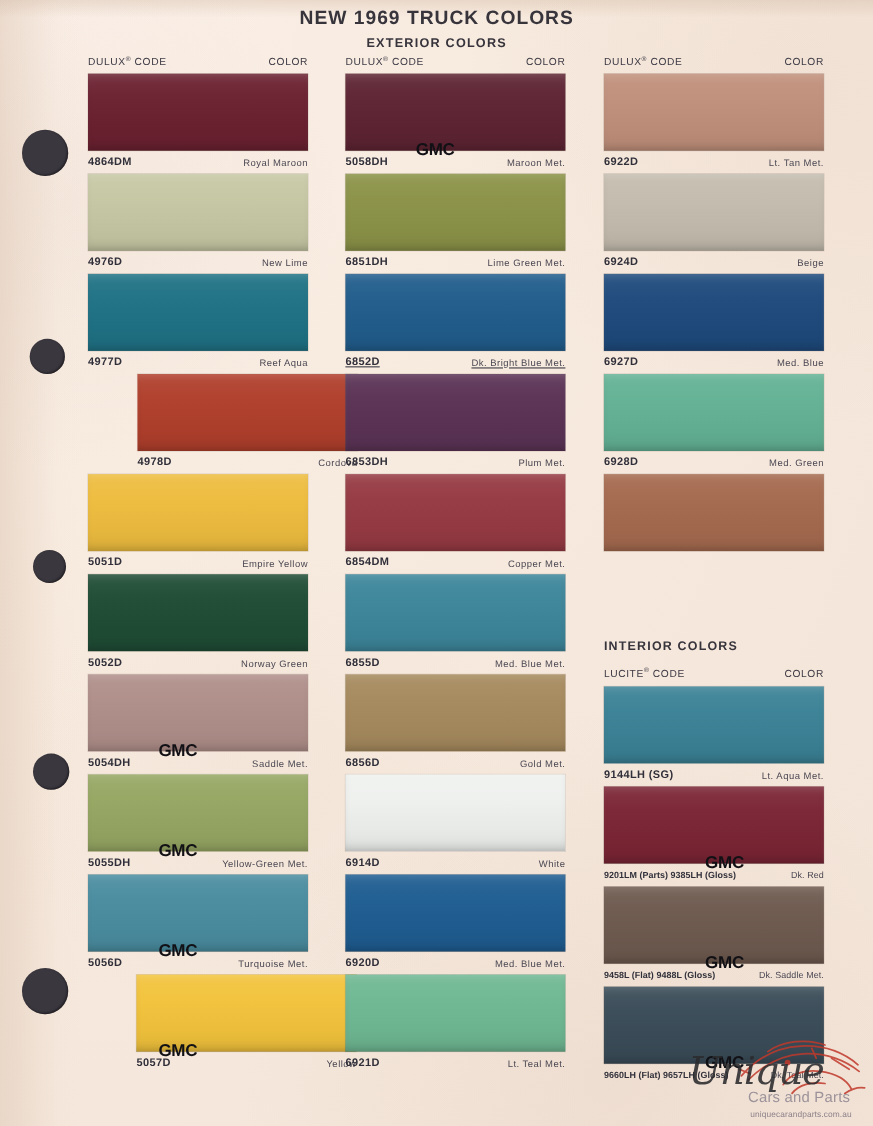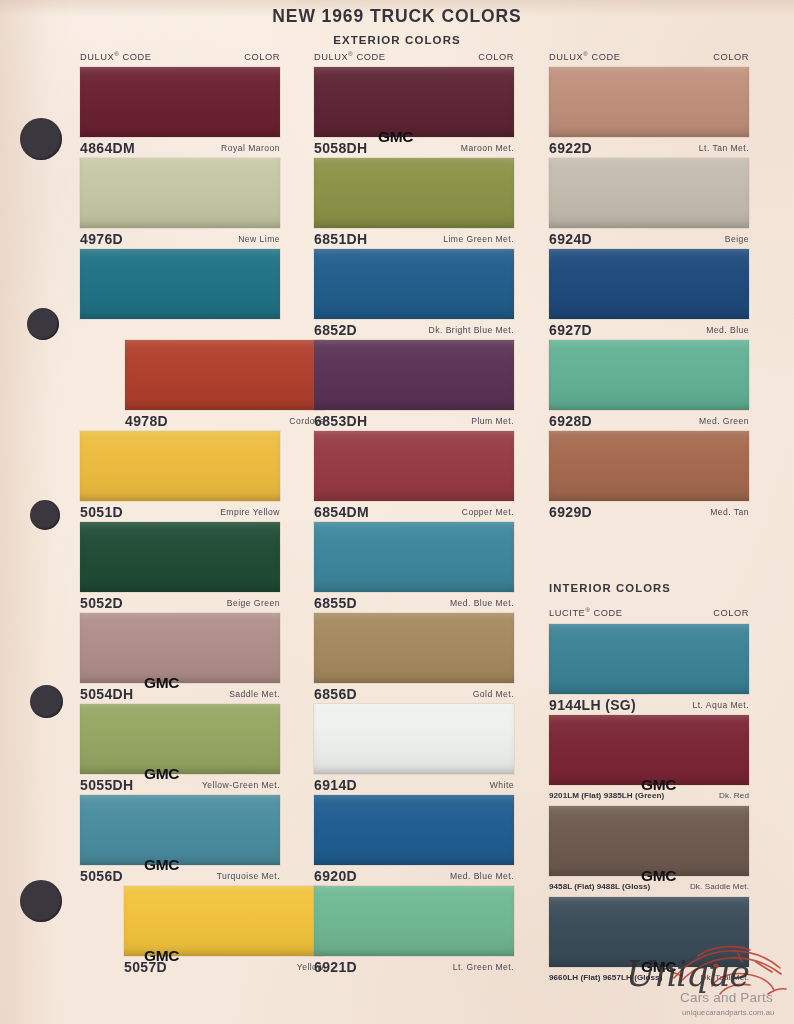--- a/index.html
+++ b/index.html
@@ -120,21 +120,21 @@
   }
   .caption {
     position: relative;
     height: 21px;
     display: flex;
     align-items: center;
     justify-content: space-between;
     white-space: nowrap;
   }
   .code {
-    font-size: 14px;
+    font-size: 10px;
     font-weight: bold;
     letter-spacing: 0.35px;
     color: #31303a;
   }
   .code.long { font-size: 8.1px; letter-spacing: 0.05px; }
   .cname {
     font-size: 8.6px;
     letter-spacing: 0.45px;
     color: #4a4752;
   }
@@ -226,40 +226,44 @@
       </div>
       <div class="swatch-row" style="top: 158px;">
         <div class="chip" style="background: rgb(198, 200, 164);"></div>
         <div class="caption">
           <span class="code">4976D</span>
           <span class="cname">New Lime</span>
         </div>
       </div>
       <div class="swatch-row" style="top: 249px;">
         <div class="chip" style="background: rgb(31, 114, 133);"></div>
+        <div class="caption">
+          <span class="code">4977D</span>
+          <span class="cname">Reef Aqua</span>
+        </div>
       </div>
       <div class="swatch-row" style="top: 340px; padding-left: 45px;">
         <div class="chip" style="background: rgb(176, 63, 44);"></div>
         <div class="caption">
           <span class="code">4978D</span>
           <span class="cname">Cordova</span>
         </div>
       </div>
       <div class="swatch-row" style="top: 431px;">
         <div class="chip" style="background: rgb(238, 189, 63);"></div>
         <div class="caption">
           <span class="code">5051D</span>
           <span class="cname">Empire Yellow</span>
         </div>
       </div>
       <div class="swatch-row" style="top: 522px;">
         <div class="chip" style="background: rgb(31, 76, 53);"></div>
         <div class="caption">
           <span class="code">5052D</span>
-          <span class="cname">Beige Green</span>
+          <span class="cname">Norway Green</span>
         </div>
       </div>
       <div class="swatch-row" style="top: 613px;">
         <div class="chip" style="background: rgb(176, 143, 138);"></div>
         <div class="caption">
           <span class="code">5054DH</span>
           <span class="cname">Saddle Met.</span>
         </div>
         <div class="gmc-stamp" style="left: 64px; top: 62px;">GMC</div>
       </div>
@@ -301,21 +305,21 @@
         </div>
         <div class="gmc-stamp" style="left: 64px; top: 62px;">GMC</div>
       </div>
       <div class="swatch-row" style="top: 158px;">
         <div class="chip" style="background: rgb(139, 146, 71);"></div>
         <div class="caption">
           <span class="code">6851DH</span>
           <span class="cname">Lime Green Met.</span>
         </div>
       </div>
-      <div class="swatch-row" style="top: 249px;">
+      <div class="swatch-row" style="top: 249px; text-decoration: underline;">
         <div class="chip" style="background: rgb(33, 93, 140);"></div>
         <div class="caption">
           <span class="code">6852D</span>
           <span class="cname">Dk. Bright Blue Met.</span>
         </div>
       </div>
       <div class="swatch-row" style="top: 340px;">
         <div class="chip" style="background: rgb(91, 51, 85);"></div>
         <div class="caption">
           <span class="code">6853DH</span>
@@ -354,21 +358,21 @@
         <div class="chip" style="background: rgb(31, 93, 145);"></div>
         <div class="caption">
           <span class="code">6920D</span>
           <span class="cname">Med. Blue Met.</span>
         </div>
       </div>
       <div class="swatch-row" style="top: 886px;">
         <div class="chip" style="background: rgb(111, 184, 147);"></div>
         <div class="caption">
           <span class="code">6921D</span>
-          <span class="cname">Lt. Green Met.</span>
+          <span class="cname">Lt. Teal Met.</span>
         </div>
       </div>
     </div>
   <div class="column" id="col-3">
       <div class="col-head" style="top: 51px;">
         <span>DULUX<span class="reg">®</span> CODE</span>
         <span>COLOR</span>
       </div>
       <div class="swatch-row" style="top: 67px;">
         <div class="chip" style="background: rgb(192, 144, 123);"></div>
@@ -393,41 +397,37 @@
       </div>
       <div class="swatch-row" style="top: 340px;">
         <div class="chip" style="background: rgb(99, 178, 149);"></div>
         <div class="caption">
           <span class="code">6928D</span>
           <span class="cname">Med. Green</span>
         </div>
       </div>
       <div class="swatch-row" style="top: 431px;">
         <div class="chip" style="background: rgb(165, 106, 79);"></div>
-        <div class="caption">
-          <span class="code">6929D</span>
-          <span class="cname">Med. Tan</span>
-        </div>
       </div>
       <div class="section-head" style="top: 582px;">INTERIOR COLORS</div>
       <div class="col-head" style="top: 607px;">
         <span>LUCITE<span class="reg">®</span> CODE</span>
         <span>COLOR</span>
       </div>
       <div class="swatch-row" style="top: 624px;">
         <div class="chip" style="background: rgb(59, 130, 150);"></div>
         <div class="caption">
           <span class="code">9144LH (SG)</span>
           <span class="cname">Lt. Aqua Met.</span>
         </div>
       </div>
       <div class="swatch-row" style="top: 715px;">
         <div class="chip" style="background: rgb(123, 37, 53);"></div>
         <div class="caption">
-          <span class="code long">9201LM (Flat) 9385LH (Green)</span>
+          <span class="code long">9201LM (Parts) 9385LH (Gloss)</span>
           <span class="cname long">Dk. Red</span>
         </div>
         <div class="gmc-stamp" style="left: 92px; top: 62px;">GMC</div>
       </div>
       <div class="swatch-row" style="top: 806px;">
         <div class="chip" style="background: rgb(110, 90, 79);"></div>
         <div class="caption">
           <span class="code long">9458L (Flat) 9488L (Gloss)</span>
           <span class="cname long">Dk. Saddle Met.</span>
         </div>

